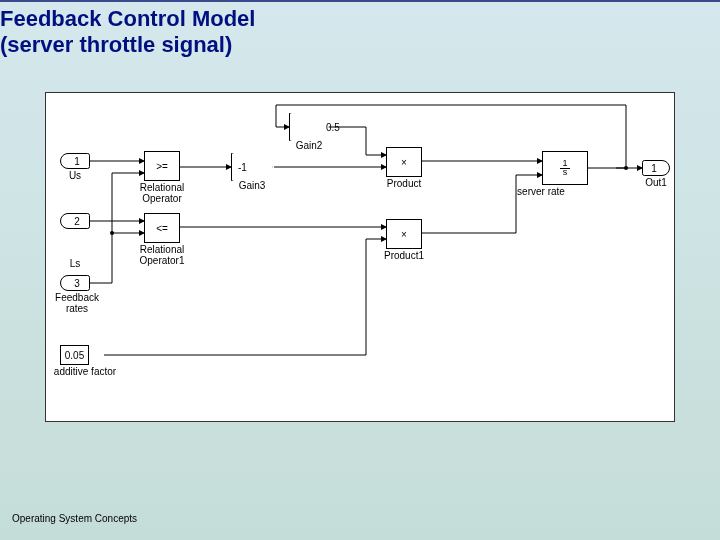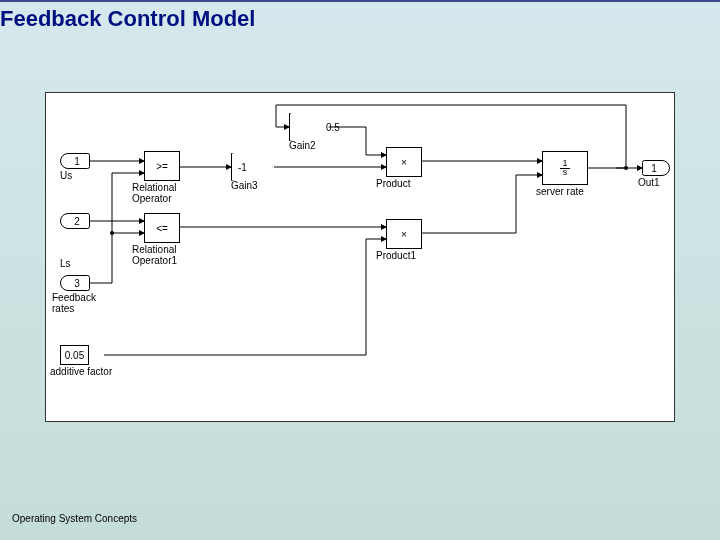--- a/index.html
+++ b/index.html
@@ -37,21 +37,21 @@
     font-size: 10px;
     display: flex;
     align-items: center;
     justify-content: center;
     text-align: center;
   }
   .lbl {
     position: absolute;
     font-size: 10px;
     color: #000;
-    text-align: left;
+    text-align: center;
     line-height: 1.05;
   }
   .port {
     border-radius: 10px 3px 3px 10px;
     padding-left: 4px;
   }
   .port-out {
     border-radius: 3px 10px 10px 3px;
     padding-right: 4px;
   }
@@ -86,20 +86,21 @@
     line-height: 1;
   }
   .frac .num { border-bottom: 1px solid #000; padding: 0 2px; }
   .frac .den { padding: 0 2px; }
 </style>
 </head>
 <body>
 
 <div class="title">
   <span>Feedback Control Model</span><br>
+  <span>(server throttle signal)</span>
 </div>
 
 <div class="diagram">
 
   <svg class="wires">
     <defs>
       <marker id="ah" markerWidth="6" markerHeight="6" refX="5" refY="3" orient="auto">
         <path d="M0,0 L6,3 L0,6 Z" fill="#000"></path>
       </marker>
     </defs>
@@ -185,21 +186,21 @@
     <span>×</span>
   </div>
   <div class="lbl" style="left:330px; top:158px; width:56px;">Product1</div>
 
   <div class="blk" style="left:496px; top:58px; width:46px; height:34px;">
     <span class="frac">
       <span class="num">1</span><br>
       <span class="den">s</span>
     </span>
   </div>
-  <div class="lbl" style="left:490px; top:94px; width:66px;">server rate</div>
+  <div class="lbl" style="left:462px; top:94px; width:66px;">server rate</div>
 
   <div class="blk port-out" style="left:596px; top:67px; width:28px; height:16px;">
     <span>1</span>
   </div>
   <div class="lbl" style="left:592px; top:85px; width:36px;">Out1</div>
 
 </div>
 
 <div class="footer">Operating System Concepts</div>
 

